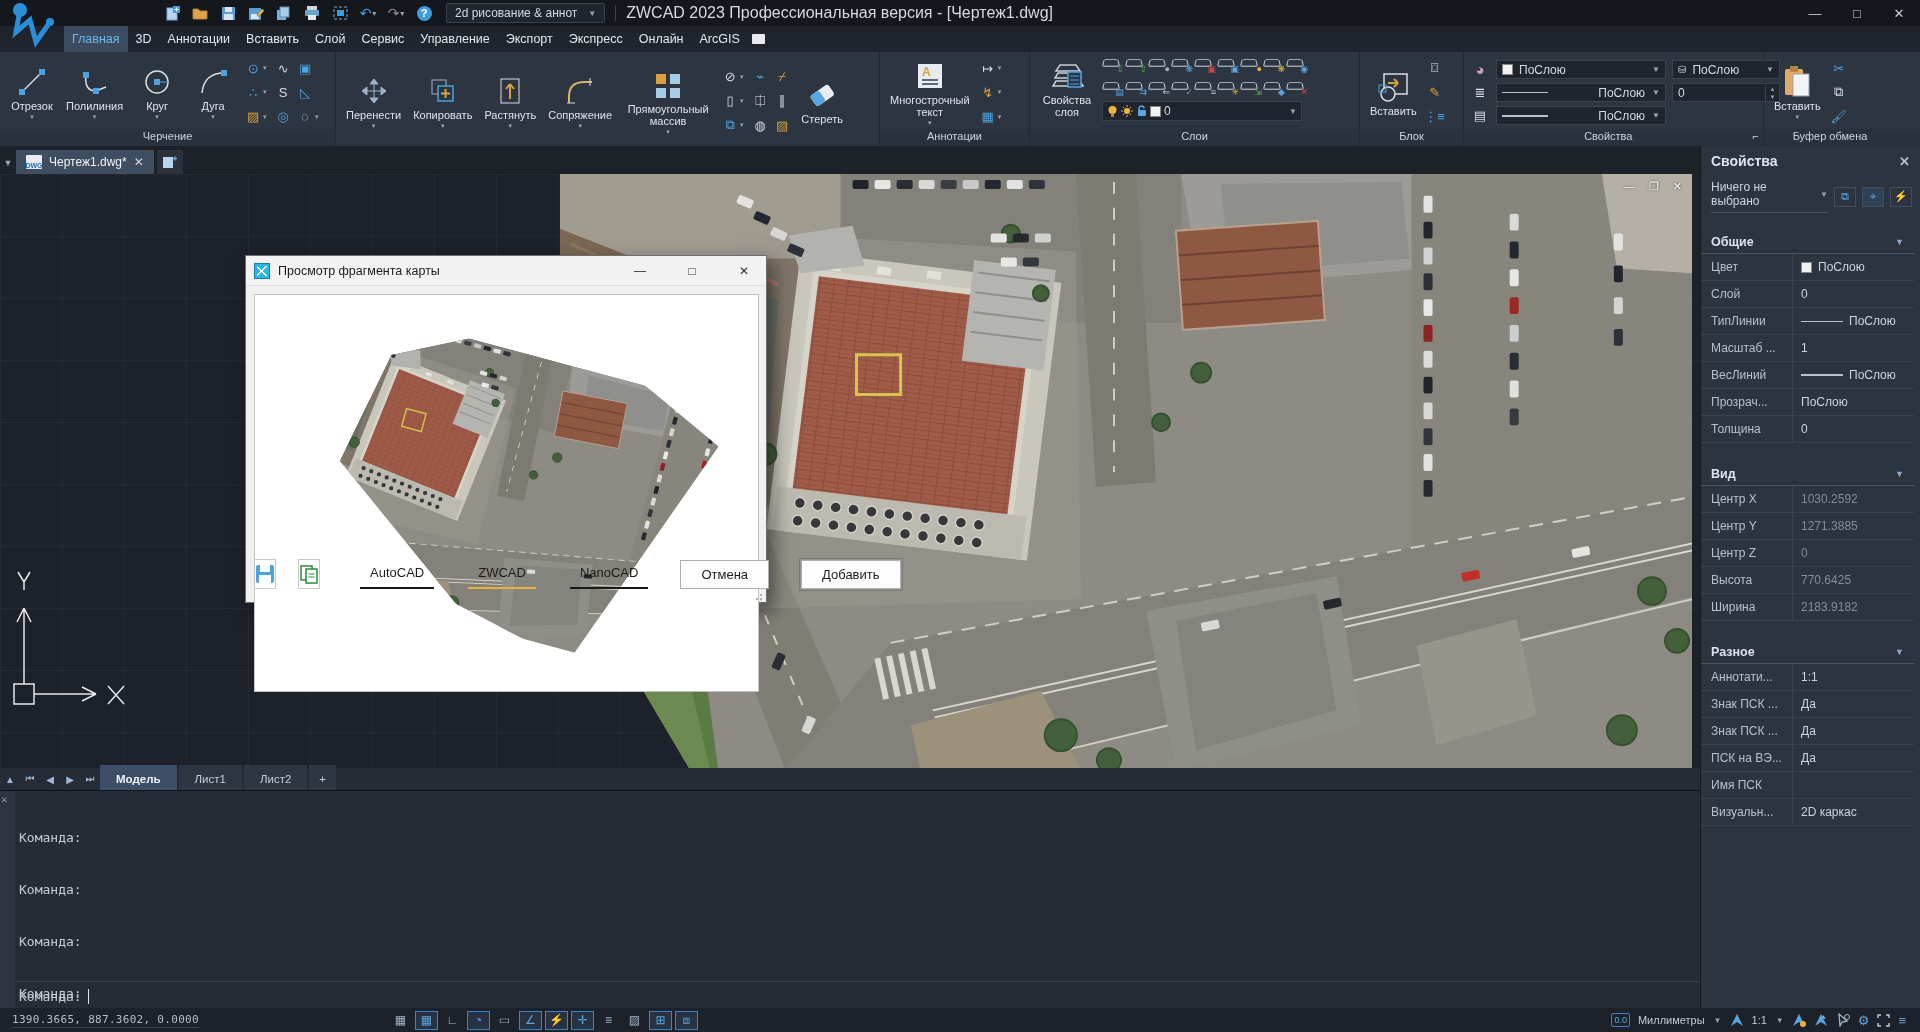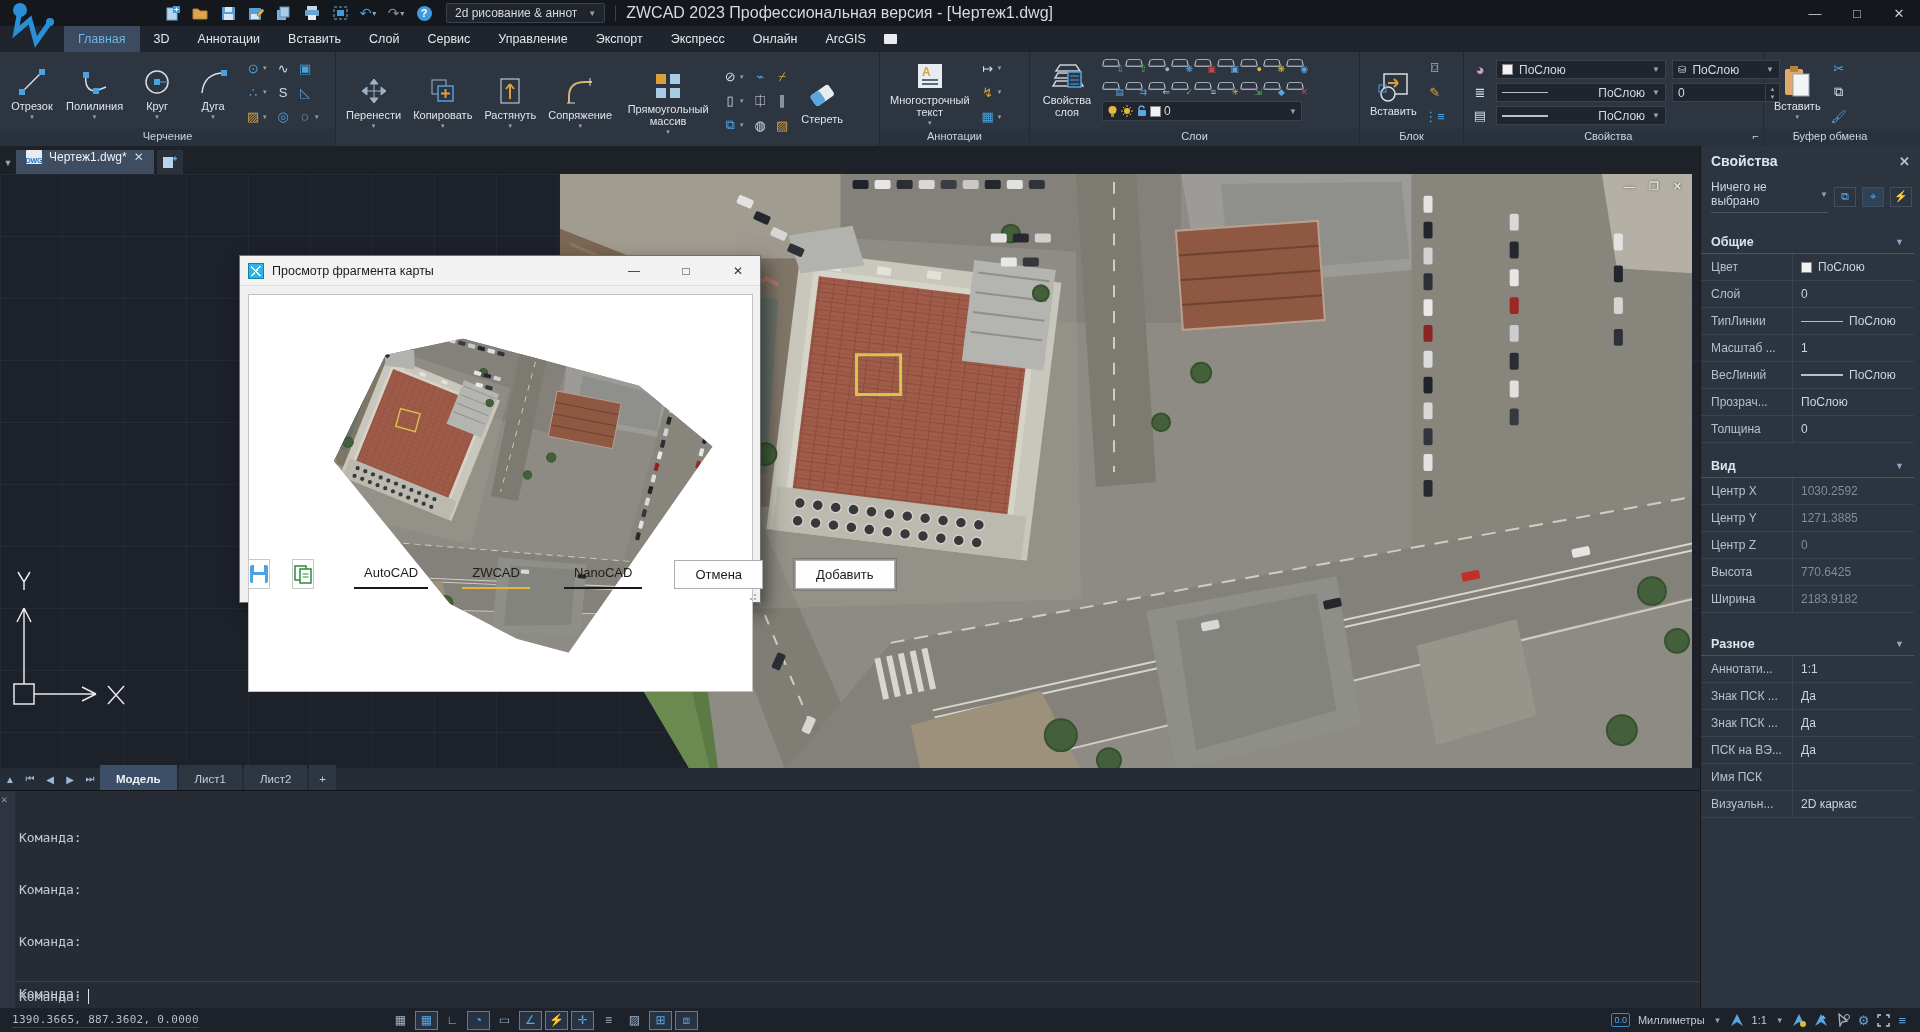--- a/index.html
+++ b/index.html
@@ -21,21 +21,21 @@
   .ws-combo { margin-left:10px; height:20px; background:#20252d; border:1px solid #3a424d; border-radius:2px;
     display:flex; align-items:center; padding:0 8px; gap:10px; font-size:12px; color:#d4dae1; }
   .tb-sep { width:1px; height:16px; background:#3a424d; margin:0 10px; }
   .tb-title { font-size:16px; color:#d4dae1; }
   .win-controls { position:absolute; right:0; top:0; height:26px; display:flex; }
   .wc { width:42px; height:26px; display:flex; align-items:center; justify-content:center; color:#c6ccd3; font-size:13px; }
 
   
   .menubar { position:absolute; left:0; top:26px; width:1920px; height:26px; background:#20252d;
     display:flex; align-items:stretch; padding-left:64px; }
-  .mtab { padding:0 14px; display:flex; align-items:center; font-size:12.5px; color:#e2e7ec; }
+  .mtab { padding:0 8px; display:flex; align-items:center; font-size:12.5px; color:#e2e7ec; }
   .mtab.active { background:#3c4b60; color:#6cb6ec; }
   .mtab-extra { width:22px; display:flex; align-items:center; justify-content:center; }
   .mtab-extra .sq { width:13px; height:10px; background:#e8ecf0; border-radius:1px; }
 
   
   .ribbon { position:absolute; left:0; top:52px; width:1920px; height:94px; background:#2d3541;
     display:flex; align-items:stretch; }
   .rpanel { display:flex; flex-direction:column; border-right:1px solid #222933; }
   .rp-body { flex:1; display:flex; align-items:center; padding:4px 6px 0 6px; gap:4px; }
   .rp-label { height:17px; font-size:11px; color:#ccd3db; text-align:center; line-height:15px; background:#29313c; }
@@ -65,39 +65,39 @@
   .spinner .arr span { font-size:6px; line-height:8px; text-align:center; color:#9aa3ad; }
   .laygrid { display:grid; grid-template-columns:repeat(9,22px); grid-auto-rows:22px; gap:1px; }
   .lico { position:relative; width:20px; height:18px; }
   .lico .body { position:absolute; left:1px; top:4px; width:16px; height:9px; border:1.5px solid #c8cfd7;
     border-radius:2px; transform:perspective(20px) rotateX(35deg); }
   .lico .mark { position:absolute; right:-2px; bottom:-2px; font-size:9px; line-height:9px; }
 
   
   .doctabs { position:absolute; left:0; top:146px; width:1700px; height:28px; background:#1d2229; display:flex; align-items:flex-end; }
   .dt-dd { width:16px; height:22px; display:flex; align-items:center; justify-content:center; color:#9aa3ad; font-size:9px; }
-  .doctab { height:24px; background:#3f4d61; display:flex; gap:7px; padding:0 10px; font-size:12px; color:#eef2f6; }
+  .doctab { height:24px; background:#3f4d61; display:flex; align-items:center; gap:7px; padding:0 10px; font-size:12px; color:#eef2f6; }
   .dwgicon { width:16px; height:14px; background:#e8ecf2; border-radius:1px; position:relative; font-size:7px; color:#2570b8;
     display:flex; align-items:flex-end; justify-content:center; font-weight:bold; }
   .dt-close { color:#cfd6dd; font-size:12px; }
   .dt-new { width:26px; height:24px; margin-left:3px; background:#2a313b; display:flex; align-items:center; justify-content:center; }
 
   
   .canvas { position:absolute; left:0; top:174px; width:1700px; height:594px; background:#1d212a;
     background-image:linear-gradient(rgba(120,140,170,0.08) 1px, transparent 1px),
                      linear-gradient(90deg, rgba(120,140,170,0.08) 1px, transparent 1px);
     background-size:62px 62px; overflow:hidden; }
   .photo { position:absolute; left:560px; top:0; width:1132px; height:596px;
     clip-path:polygon(0 0,100% 0,100% 100%,11.5% 100%,0 63%); }
   .photo svg { display:block; }
   .innerwin { position:absolute; right:18px; top:6px; display:flex; gap:14px; color:#f2f4f6; font-size:11px; text-shadow:0 0 3px rgba(0,0,0,.7); }
   .ucs { position:absolute; left:4px; bottom:58px; }
 
   
-  .dialog { position:absolute; left:239px; top:81px; width:522px; height:348px; background:#f0f0f0;
+  .dialog { position:absolute; left:245px; top:81px; width:522px; height:348px; background:#f0f0f0;
     border:1px solid #6f6f6f; box-shadow:6px 8px 18px rgba(0,0,0,.5); }
   .dlg-title { height:30px; background:#f2f2f2; display:flex; align-items:center; padding-left:8px; gap:8px;
     border-bottom:1px solid #e0e0e0; }
   .dlg-ico { width:16px; height:16px; background:#29b6e8; border:1px solid #1a7fa8; position:relative; }
   .dlg-ico:before { content:""; position:absolute; inset:2px; background:
      linear-gradient(45deg, transparent 45%, #fff 45%, #fff 55%, transparent 55%),
      linear-gradient(-45deg, transparent 45%, #fff 45%, #fff 55%, transparent 55%); }
   .dlg-title .ttl { font-size:12.5px; color:#1c1c1c; flex:1; }
   .dlg-wc { width:44px; height:29px; display:flex; align-items:center; justify-content:center; color:#333; font-size:12px; }
   .dlg-preview { position:absolute; left:8px; top:38px; width:505px; height:398px; background:#fff; border:1px solid #c3c3c3; overflow:hidden; }
@@ -1018,21 +1018,21 @@
       <div class="prow">
           <span class="pl">Прозрач...</span>
           <span class="pv">ПоСлою</span>
         </div>
       <div class="prow">
           <span class="pl">Толщина</span>
           <span class="pv">0</span>
         </div>
     </div>
 
-    <div class="pp-section" style="margin-top:14px">
+    <div class="pp-section" style="margin-top:22px">
       <div class="pp-st">
           <span>Вид</span>
           <span class="dd">▼</span>
         </div>
       <div class="prow">
           <span class="pl">Центр X</span>
           <span class="pv dim">1030.2592</span>
         </div>
       <div class="prow">
           <span class="pl">Центр Y</span>

